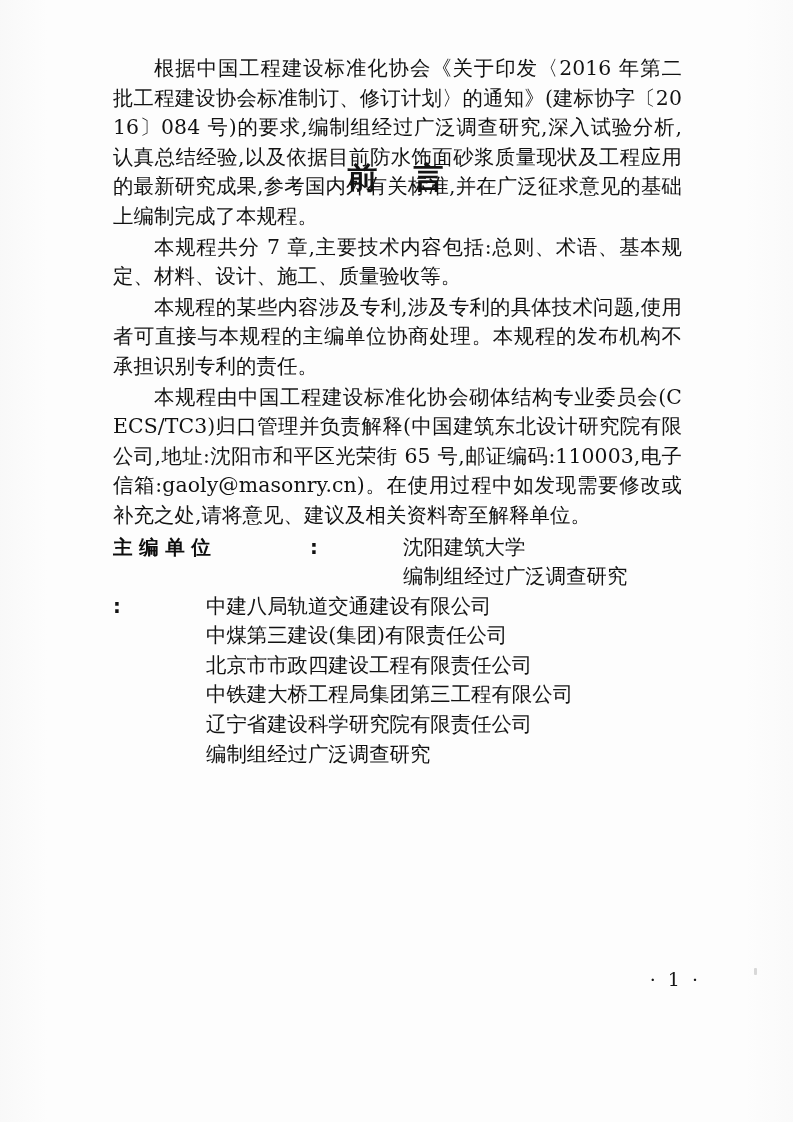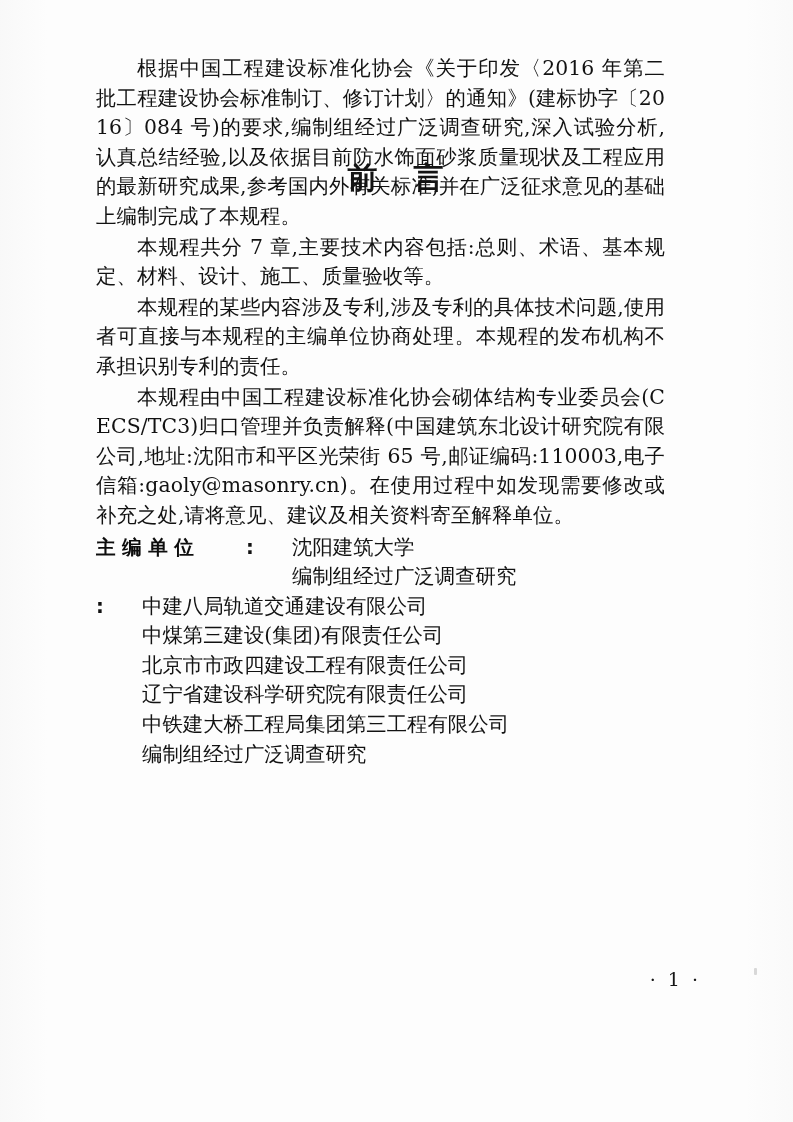--- a/index.html
+++ b/index.html
@@ -26,21 +26,21 @@
     position: absolute;
     inset: 0;
     background:
       linear-gradient(90deg, rgba(245,245,245,0.55) 0%, rgba(255,255,255,0) 6%,
                              rgba(255,255,255,0) 94%, rgba(246,246,246,0.5) 100%);
     pointer-events: none;
   }
 
   .content {
     position: absolute;
-    left: 96px;
+    left: 113px;
     top: 0;
     width: 569px;
   }
 
   
   .doc-title {
     margin: 0;
     padding-top: 160px;
     text-align: center;
     font-size: 30px;
@@ -75,20 +75,21 @@
   
   .units {
     margin-top: 2px;
   }
 
   .unit-group {
     display: flex;
     align-items: flex-start;
     font-size: 20.4px;
     line-height: 29.6px;
+    gap: 47px;
   }
 
   .unit-label {
     flex: 0 0 auto;
     width: 150px;
     font-weight: 700;
     letter-spacing: 6.5px;
     white-space: nowrap;
     font-family: "DejaVu Sans", "Liberation Sans", sans-serif;
     font-size: 19.6px;
@@ -166,22 +167,22 @@
           <div>编制组经过广泛调查研究</div>
         </div>
       </div>
 
       <div class="unit-group">
         <div class="unit-colon">:</div>
         <div class="unit-values">
           <div>中建八局轨道交通建设有限公司</div>
           <div>中煤第三建设(集团)有限责任公司</div>
           <div>北京市市政四建设工程有限责任公司</div>
+          <div>中铁建大桥工程局集团第三工程有限公司</div>
           <div>辽宁省建设科学研究院有限责任公司</div>
-          <div>中铁建大桥工程局集团第三工程有限公司</div>
           <div>编制组经过广泛调查研究</div>
         </div>
       </div>
 
     </div>
 
   </div>
 
   <div class="folio">· 1 ·</div>
   <div class="speck"></div>

